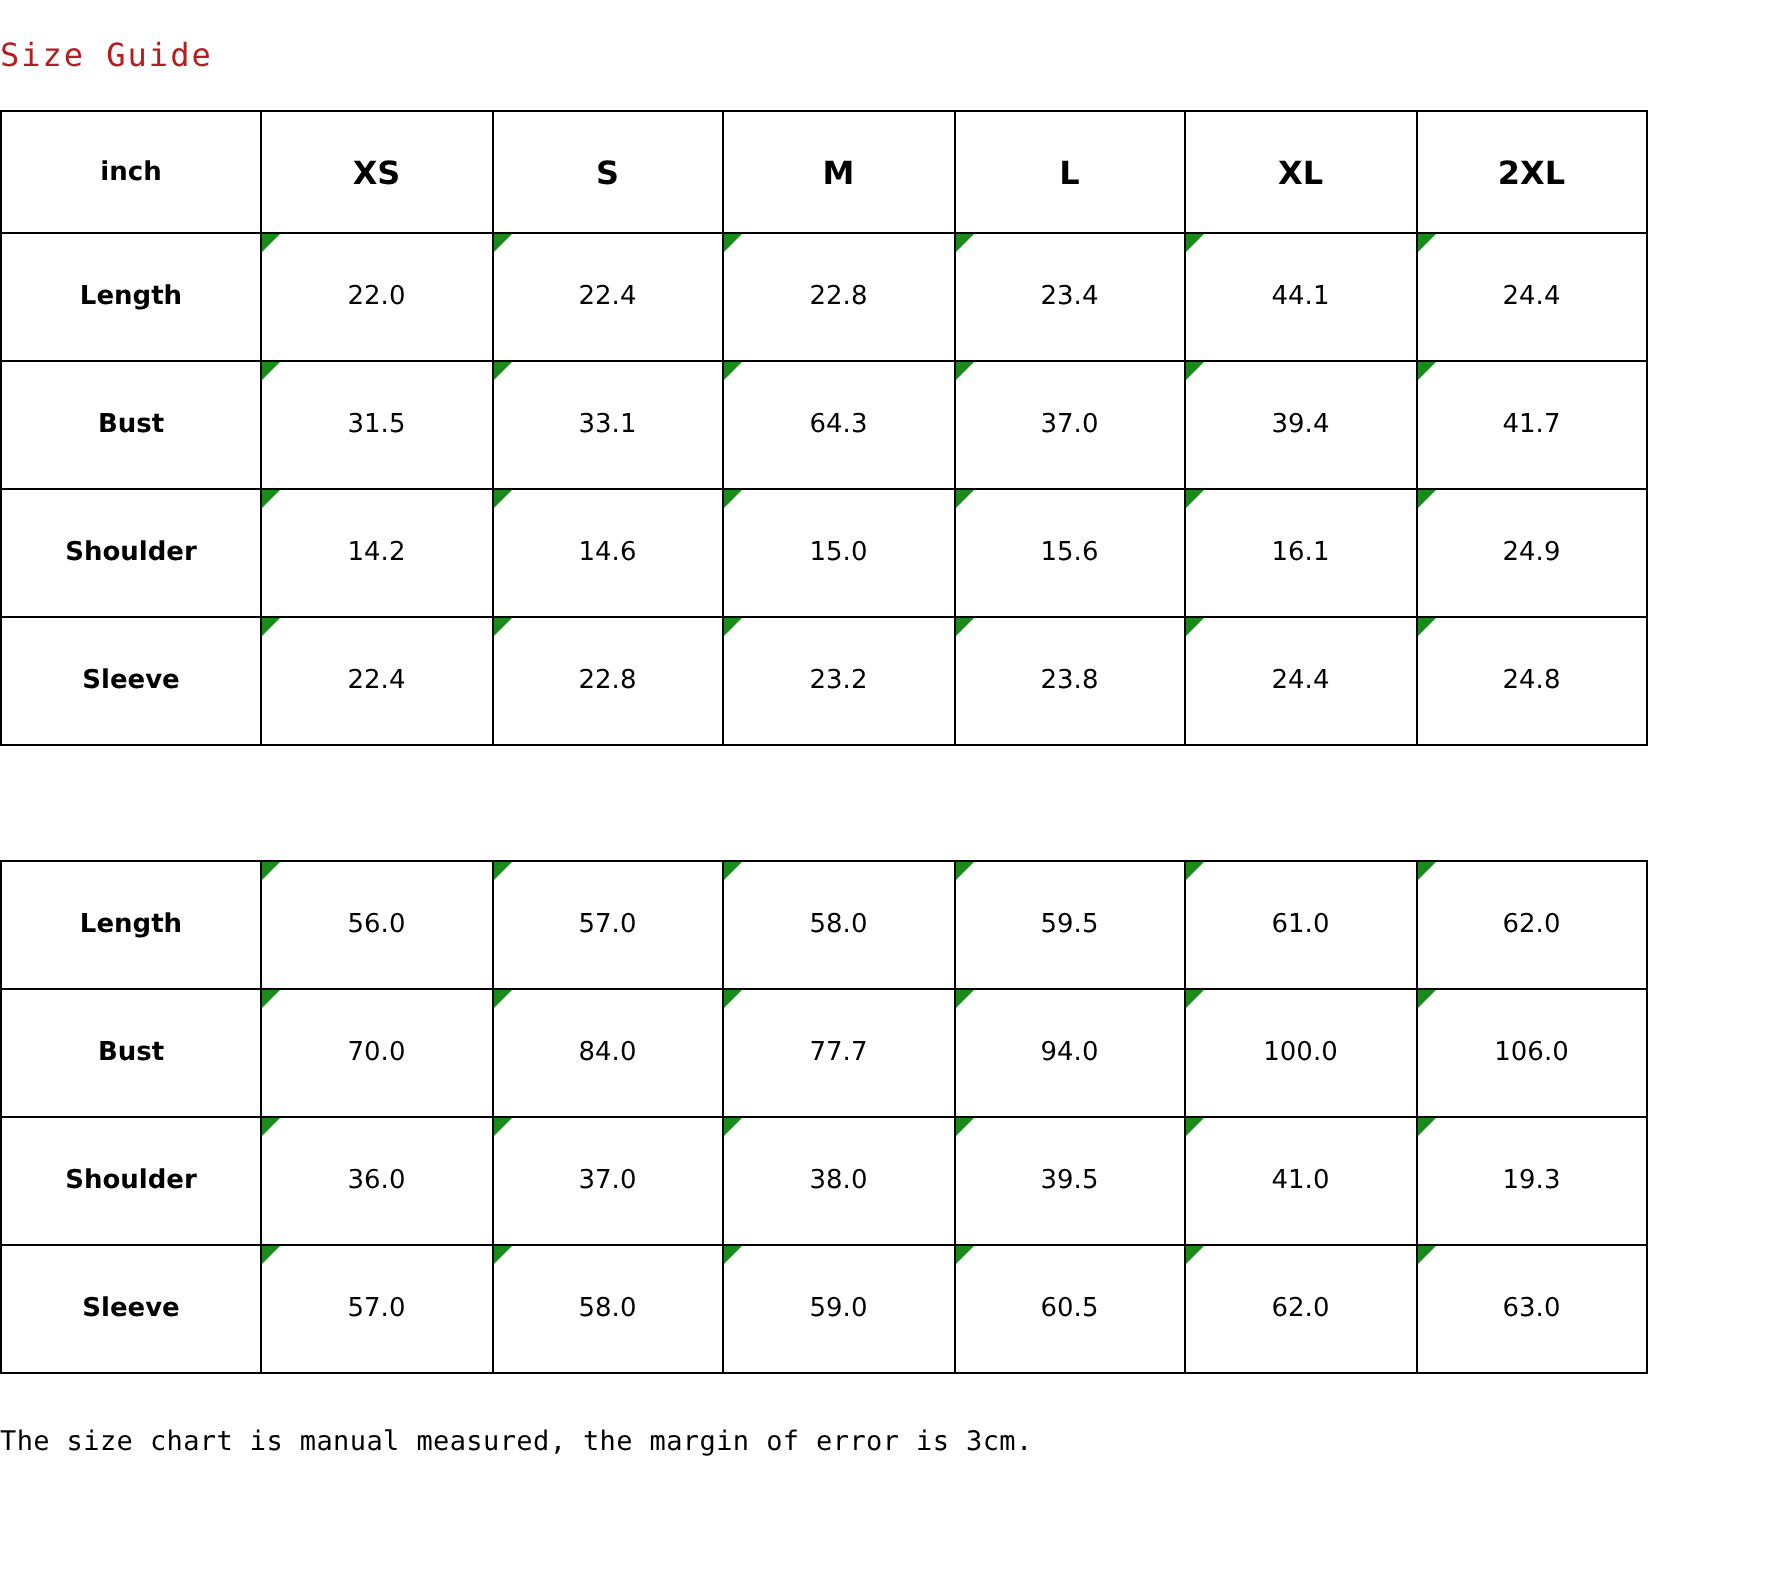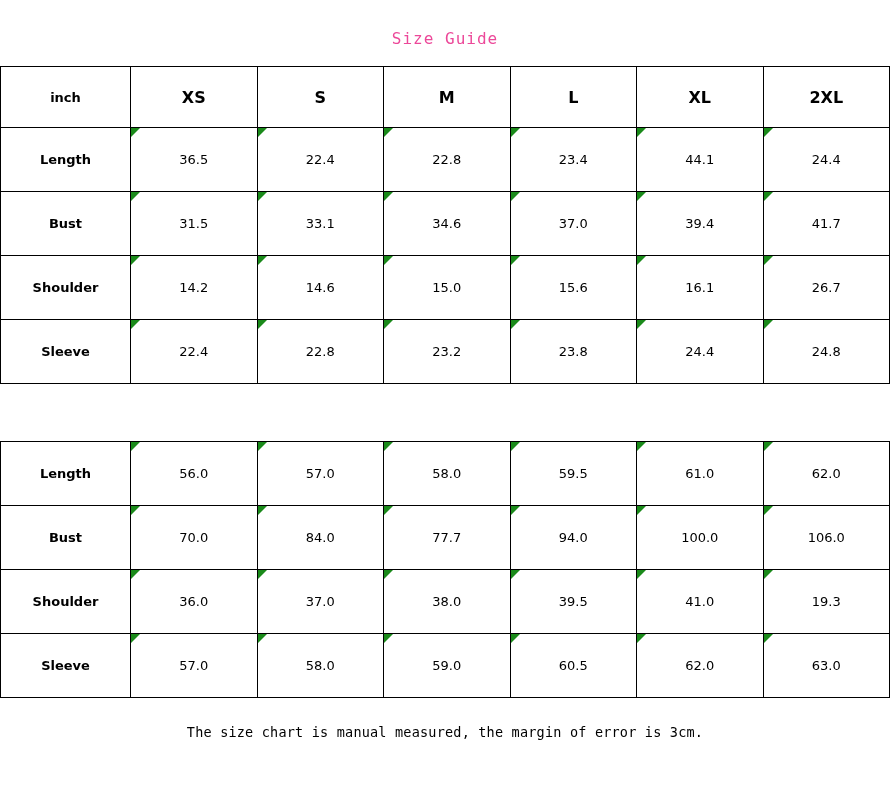--- a/index.html
+++ b/index.html
@@ -14,30 +14,30 @@
     color: #000000;
     overflow: hidden;
   }
   .page {
     position: relative;
     width: 890px;
     height: 794px;
     box-sizing: border-box;
   }
   .title {
-    text-align: center;
+    text-align: left;
     font-family: "DejaVu Sans Mono", monospace;
     font-size: 16px;
     letter-spacing: 1px;
-    color: #ec4899;
-    padding-top: 29px;
+    color: #b91c1c;
+    padding-top: 18px;
     padding-bottom: 18px;
   }
   table.size-table {
-    width: 890px;
+    width: 824px;
     border-collapse: collapse;
     table-layout: fixed;
   }
   table.size-table td {
     border: 1px solid #000000;
     height: 61px;
     text-align: center;
     vertical-align: middle;
     font-family: "DejaVu Sans", sans-serif;
     font-size: 13px;
@@ -65,21 +65,20 @@
     height: 0;
     border-top: 9px solid #1a8a1a;
     border-right: 9px solid transparent;
   }
   .spacer {
     height: 57px;
     width: 890px;
     background: #ffffff;
   }
   .footnote {
-    text-align: center;
     font-family: "DejaVu Sans Mono", monospace;
     font-size: 13.5px;
     color: #000;
     padding-top: 26px;
     letter-spacing: 0.2px;
   }
 </style>
 </head>
 <body>
 
@@ -93,44 +92,44 @@
         <td class="label-col">inch</td>
         <td class="hdr">XS</td>
         <td class="hdr">S</td>
         <td class="hdr">M</td>
         <td class="hdr">L</td>
         <td class="hdr">XL</td>
         <td class="hdr">2XL</td>
       </tr>
       <tr>
         <td class="label-col">Length</td>
-        <td class="gc">36.5</td>
+        <td class="gc">22.0</td>
         <td class="gc">22.4</td>
         <td class="gc">22.8</td>
         <td class="gc">23.4</td>
         <td class="gc">44.1</td>
         <td class="gc">24.4</td>
       </tr>
       <tr>
         <td class="label-col">Bust</td>
         <td class="gc">31.5</td>
         <td class="gc">33.1</td>
-        <td class="gc">34.6</td>
+        <td class="gc">64.3</td>
         <td class="gc">37.0</td>
         <td class="gc">39.4</td>
         <td class="gc">41.7</td>
       </tr>
       <tr>
         <td class="label-col">Shoulder</td>
         <td class="gc">14.2</td>
         <td class="gc">14.6</td>
         <td class="gc">15.0</td>
         <td class="gc">15.6</td>
         <td class="gc">16.1</td>
-        <td class="gc">26.7</td>
+        <td class="gc">24.9</td>
       </tr>
       <tr>
         <td class="label-col">Sleeve</td>
         <td class="gc">22.4</td>
         <td class="gc">22.8</td>
         <td class="gc">23.2</td>
         <td class="gc">23.8</td>
         <td class="gc">24.4</td>
         <td class="gc">24.8</td>
       </tr>

